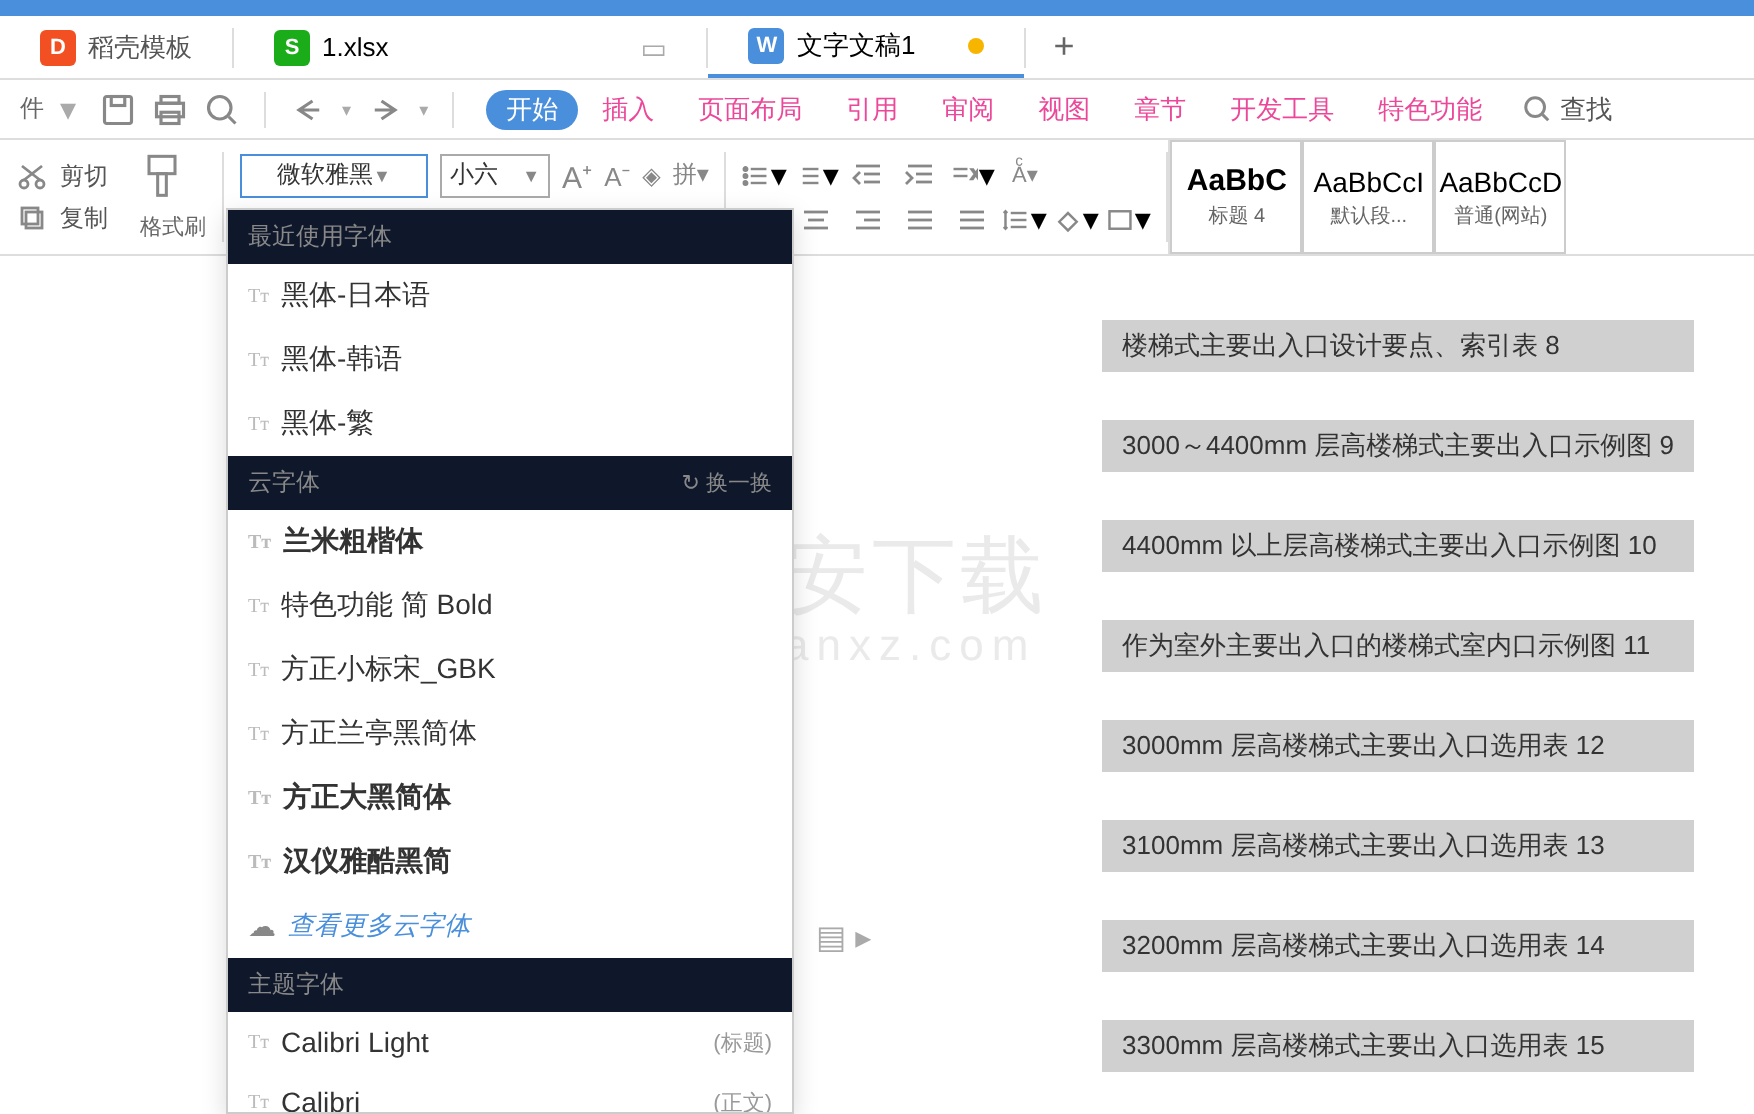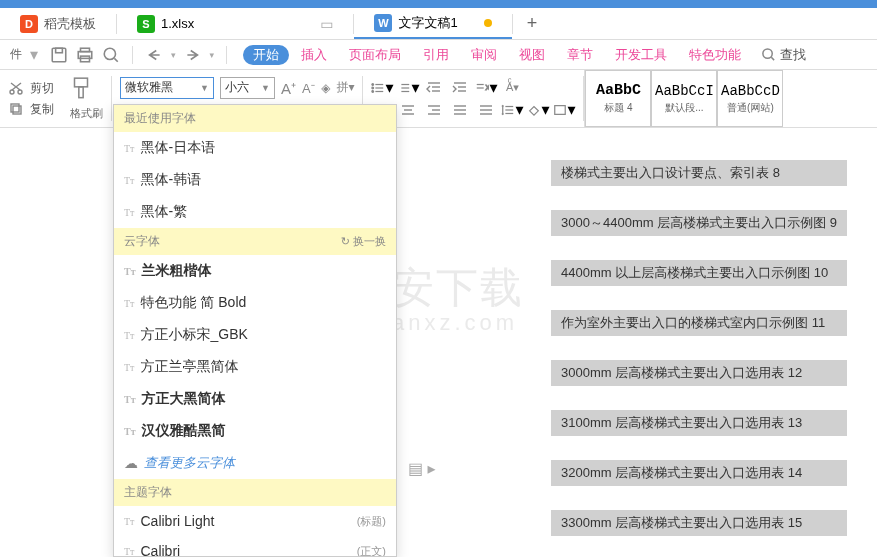--- a/index.html
+++ b/index.html
@@ -27,39 +27,39 @@
 .rib-sep { width: 1px; height: 18px; background: #ddd; margin: 0 4px; }
 .rib-tab { padding: 0 10px; font-size: 13px; color: #ec4899; height: 100%; display: flex; align-items: center; }
 .rib-tab.active { background: #4A8FDB; color: #fff; border-radius: 10px; height: 20px; padding: 0 10px; }
 
 .toolbar { display: flex; height: 58px; border-bottom: 1px solid #ddd; }
 .tb-group { display: flex; flex-direction: column; padding: 4px 8px; justify-content: center; gap: 4px; }
 .tb-row { display: flex; align-items: center; gap: 6px; font-size: 12px; color: #555; }
 .tb-row svg { fill: none; stroke: #888; stroke-width: 1.4; width: 16px; height: 16px; }
 .tb-vsep { width: 1px; background: #ddd; margin: 6px 0; }
 
-.font-sel { width: 94px; height: 22px; border: 1px solid #4A8FDB; font-size: 12px; padding: 0 4px; display: flex; align-items: center; justify-content: space-between; color: #333; }
+.font-sel { width: 94px; height: 22px; border: 1px solid #4A8FDB; font-size: 12px; padding: 0 4px; display: flex; align-items: center; justify-content: center; color: #333; }
 .size-sel { width: 55px; height: 22px; border: 1px solid #aaa; font-size: 12px; padding: 0 4px; display: flex; align-items: center; justify-content: space-between; color: #333; }
 .drop-arrow { font-size: 9px; color: #888; }
 
 .fmt-icons { display: flex; gap: 6px; align-items: center; }
 .fmt-icons .fi { font-size: 13px; color: #666; width: 18px; text-align: center; }
 
 .para-group { display: flex; gap: 4px; }
 .para-icon { width: 22px; height: 18px; display: flex; align-items: center; justify-content: center; }
 .para-icon svg { stroke: #888; fill: none; stroke-width: 1.4; width: 16px; height: 14px; }
 
 .styles { display: flex; border-left: 1px solid #ddd; }
 .style-box { border: 1px solid #ccc; padding: 2px 6px; display: flex; flex-direction: column; align-items: center; justify-content: center; width: 66px; }
-.style-prev { font-size: 14px; font-family: Liberation Mono, monospace; }
+.style-prev { font-size: 14px; }
 .style-prev.big { font-weight: bold; font-size: 15px; }
 .style-name { font-size: 10px; color: #666; margin-top: 2px; }
 
 .font-dropdown { position: absolute; left: 113px; top: 104px; width: 284px; background: #fff; border: 1px solid #ccc; box-shadow: 0 4px 12px rgba(0,0,0,0.15); z-index: 100; max-height: 453px; overflow-y: auto; }
-.fd-header { padding: 5px 10px; font-size: 12px; color: #888; background: #fef9c3; display: flex; justify-content: space-between; align-items: center; }
+.fd-header { padding: 5px 10px; font-size: 12px; color: #888; background: #0f172a; display: flex; justify-content: space-between; align-items: center; }
 .fd-swap { font-size: 11px; color: #888; display: flex; align-items: center; gap: 3px; }
 .fd-item { padding: 7px 10px; font-size: 14px; color: #333; display: flex; align-items: center; gap: 6px; }
 .fd-tt { font-size: 10px; color: #bbb; font-family: serif; }
 .fd-link { color: #4A8FDB; font-size: 13px; font-style: italic; }
 .fd-tag { font-size: 11px; color: #999; margin-left: auto; }
 
 .doc-area { position: absolute; right: 30px; top: 160px; display: flex; flex-direction: column; gap: 24px; }
 .doc-line { background: #d0d0d0; padding: 4px 10px; font-size: 13px; color: #333; white-space: nowrap; }
 
 .watermark { position: absolute; left: 330px; top: 260px; font-size: 42px; color: #eaeaea; font-weight: 300; letter-spacing: 2px; pointer-events: none; display: flex; align-items: center; gap: 6px; }

